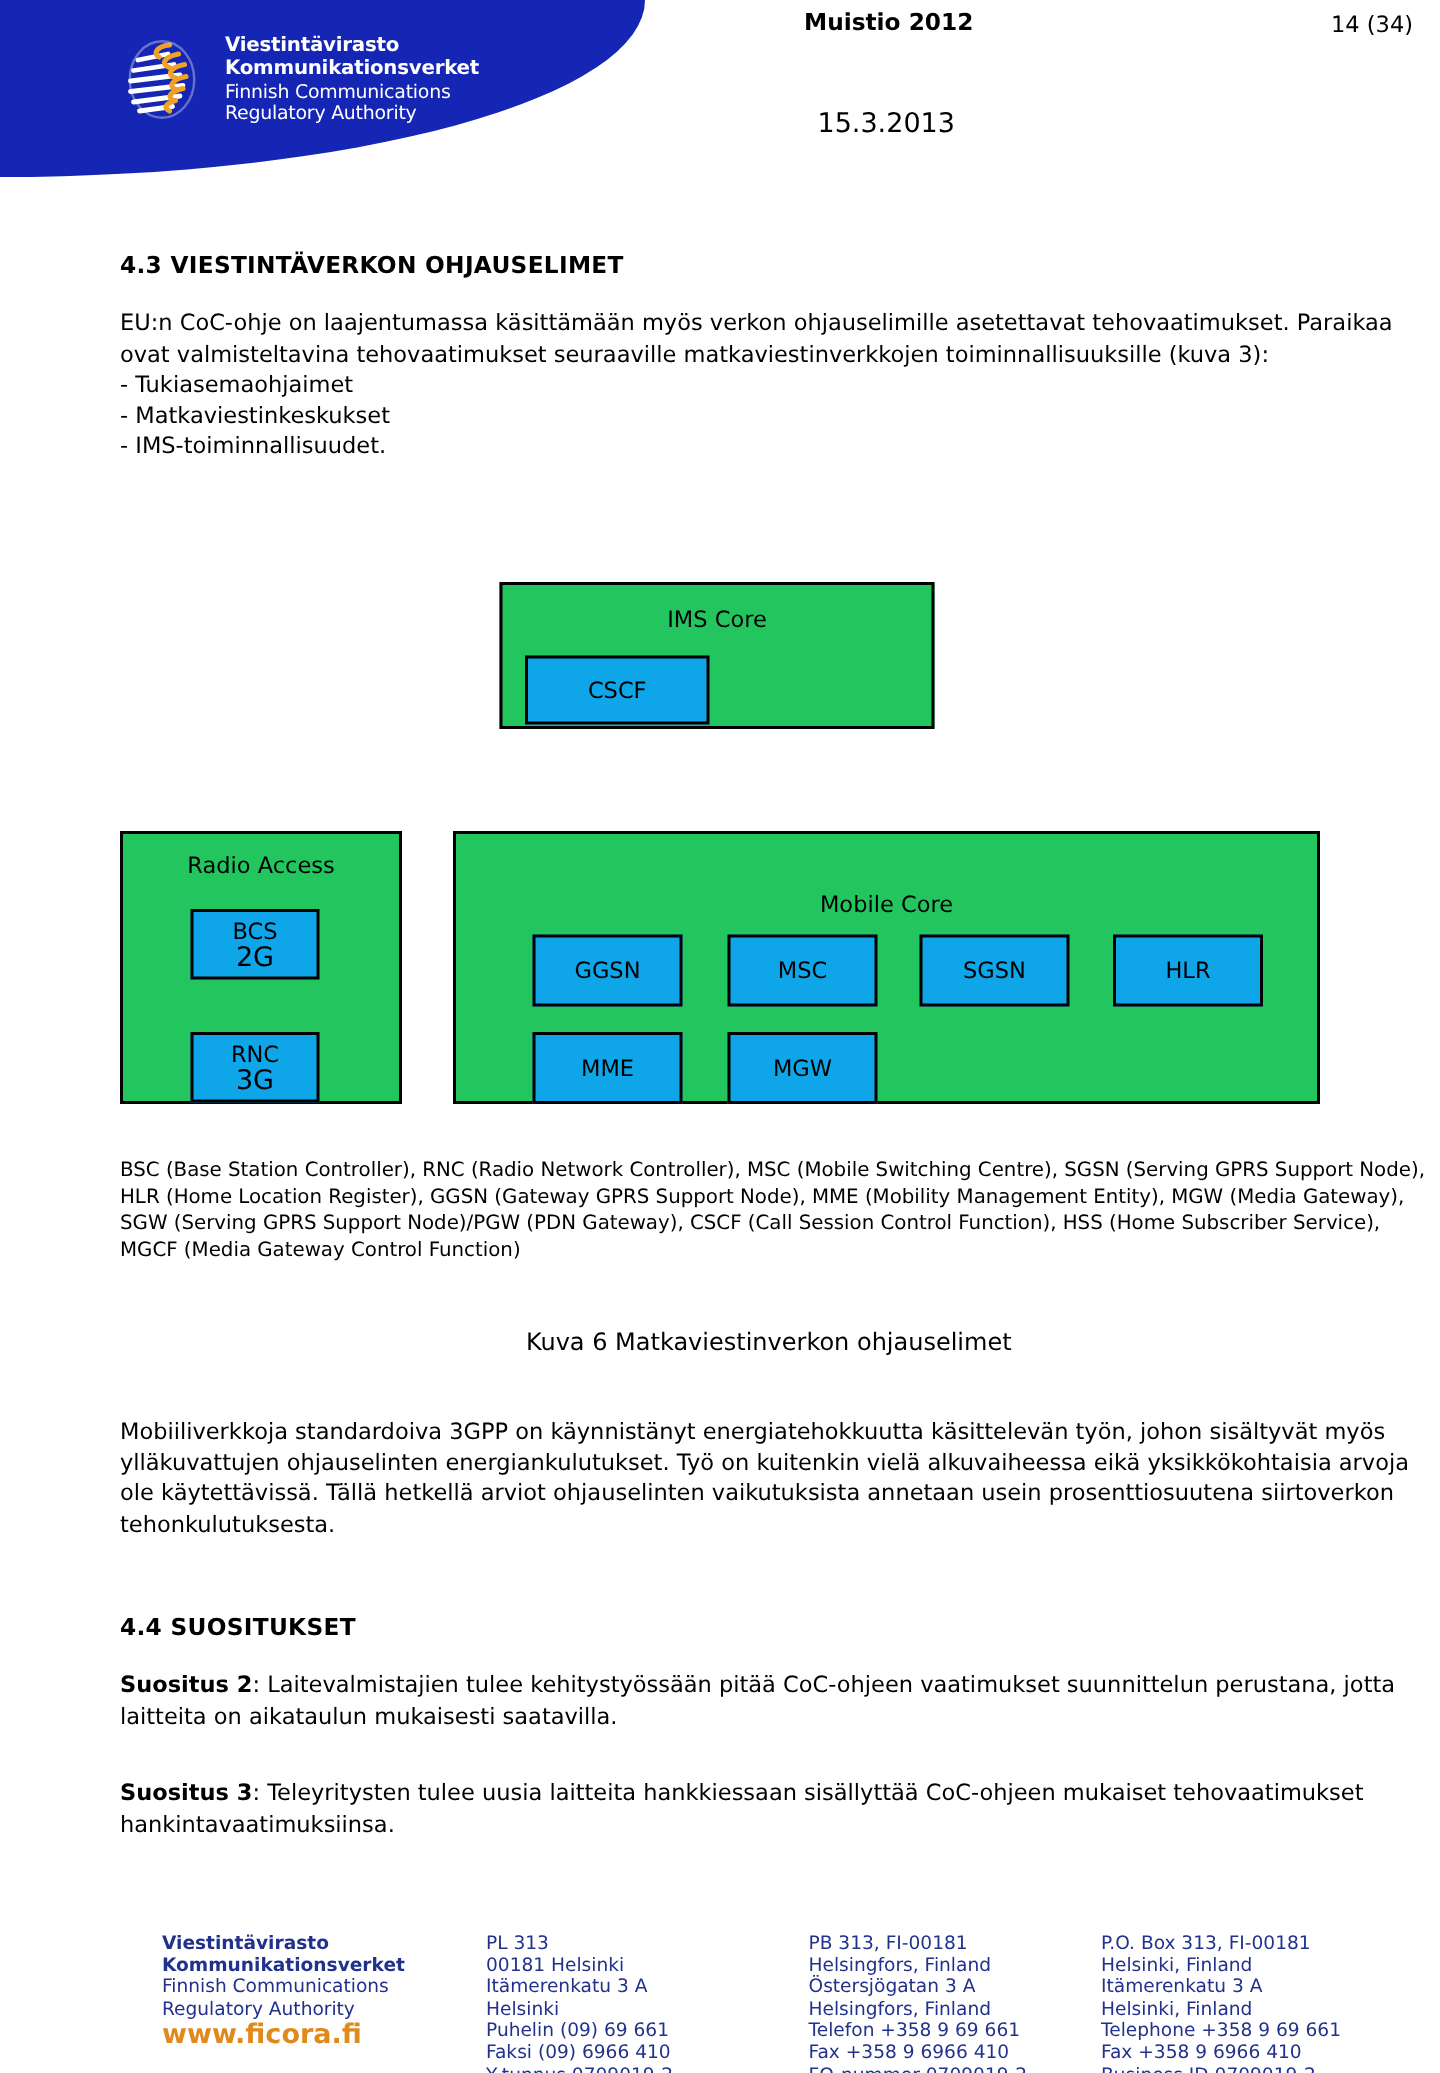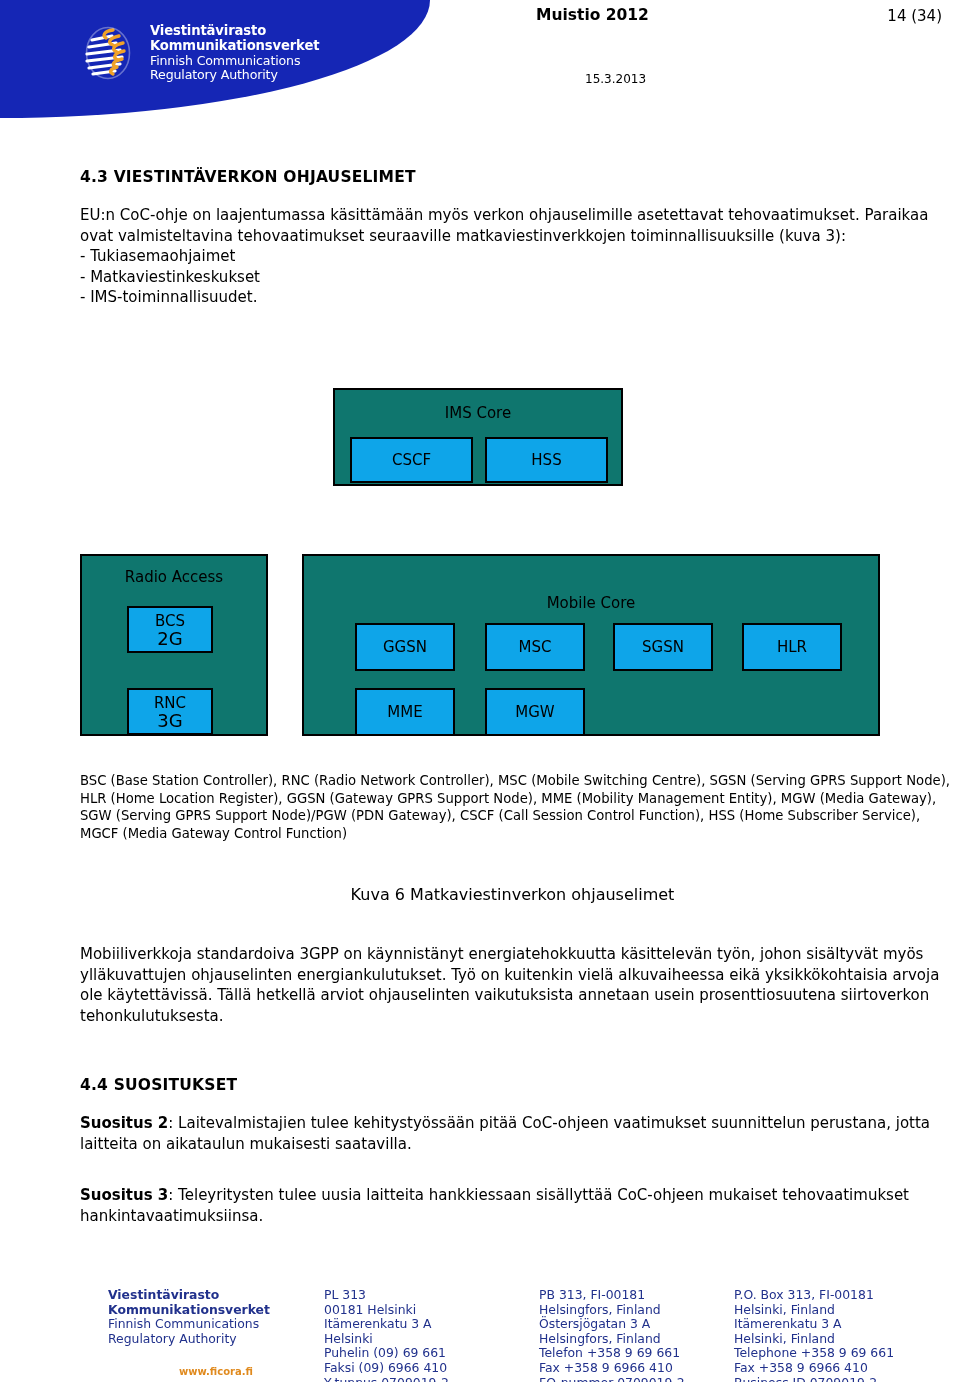--- a/index.html
+++ b/index.html
@@ -49,22 +49,21 @@
   }
   #page-number {
     position: absolute;
     right: 18px; top: 7px;
     font-size: 15px;
     margin-left: 24px;
   }
   #doc-date {
     position: absolute;
     left: 545px; top: 72px;
-    font-size: 12px;
-    margin-left: 40px;
+    font-size: 18px;
   }
 
   
   .content { position: absolute; left: 80px; width: 865px; }
 
   h2.section-heading {
     font-size: 15.5px;
     font-weight: bold;
     margin: 0;
     letter-spacing: 0.2px;
@@ -81,21 +80,21 @@
 
   
   #diagram {
     position: absolute;
     left: 80px; top: 388px;
     width: 800px; height: 370px;
   }
   .grp {
     position: absolute;
     border: 2px solid #000;
-    background: #0f766e;
+    background: #22c55e;
     box-sizing: border-box;
   }
   .grp-label {
     position: absolute;
     width: 100%;
     text-align: center;
     font-size: 15px;
     line-height: 18px;
   }
   .node {
@@ -165,25 +164,24 @@
     font-size: 12.4px;
     line-height: 14.6px;
   }
   .fcol { white-space: nowrap; }
   .fcol:nth-child(1) { width: 216px; }
   .fcol:nth-child(2) { width: 215px; }
   .fcol:nth-child(3) { width: 195px; }
   .fcol:nth-child(4) { width: auto; }
   .fcol .bold { font-weight: bold; }
   #footer-url {
-    margin-top: 19px;
+    margin-top: 4px;
     color: #e08a1e;
     font-weight: bold;
-    font-size: 10px;
-    text-align: center;
+    font-size: 18px;
   }
 </style>
 </head>
 <body>
 
 <div id="header-banner">
   <div id="logo-block">
     <svg id="logo-mark" viewBox="0 0 56 60">
       <g fill="none" stroke="#ffffff" stroke-width="3.2" stroke-linecap="round">
         <path d="M10 18 L30 14"></path>
@@ -223,23 +221,20 @@
 - IMS-toiminnallisuudet.</p>
 
 <div id="diagram">
 
   <div class="grp" id="grp-ims">
     <div class="grp-label">IMS Core</div>
   </div>
   <div class="node" id="node-cscf">
     <span>CSCF</span>
   </div>
-  <div class="node" id="node-hss">
-    <span>HSS</span>
-  </div>
 
   <div class="grp" id="grp-radio">
     <div class="grp-label">Radio Access</div>
   </div>
   <div class="node" id="node-bcs">
     <span>BCS</span>
     <span class="sub">2G</span>
   </div>
   <div class="node" id="node-rnc">
     <span>RNC</span>

